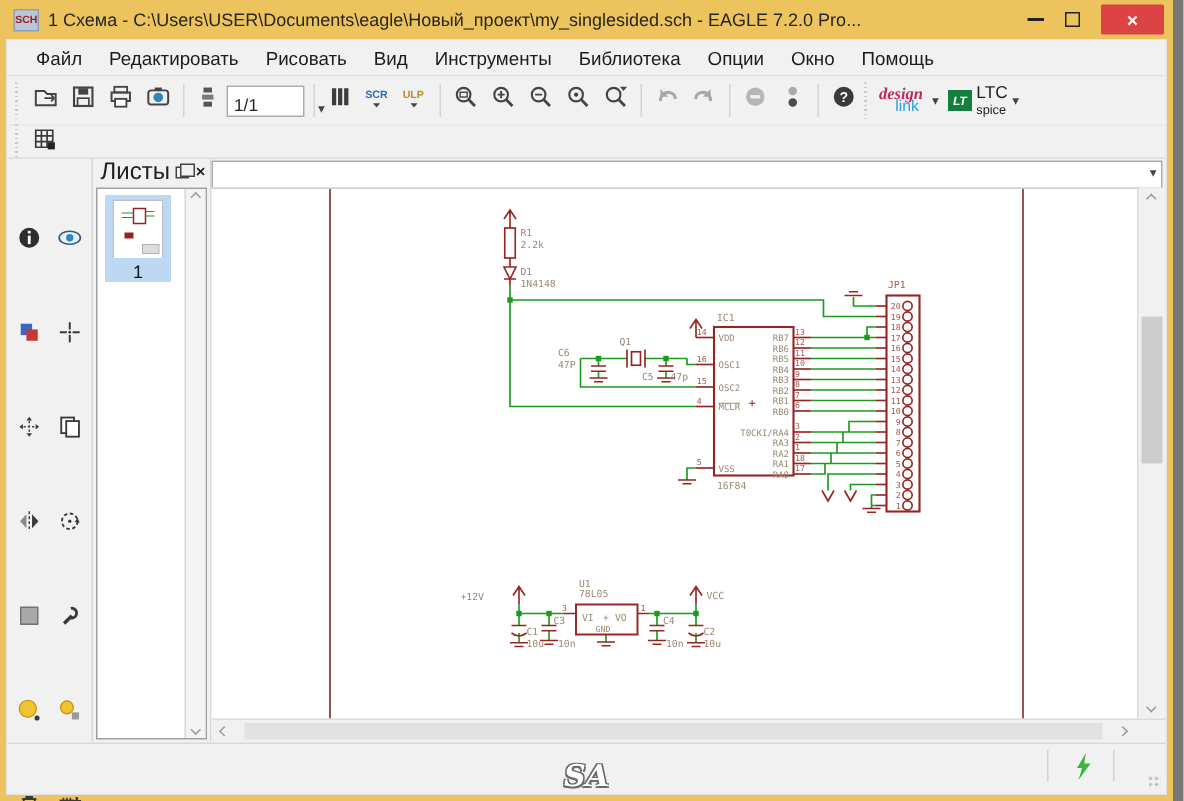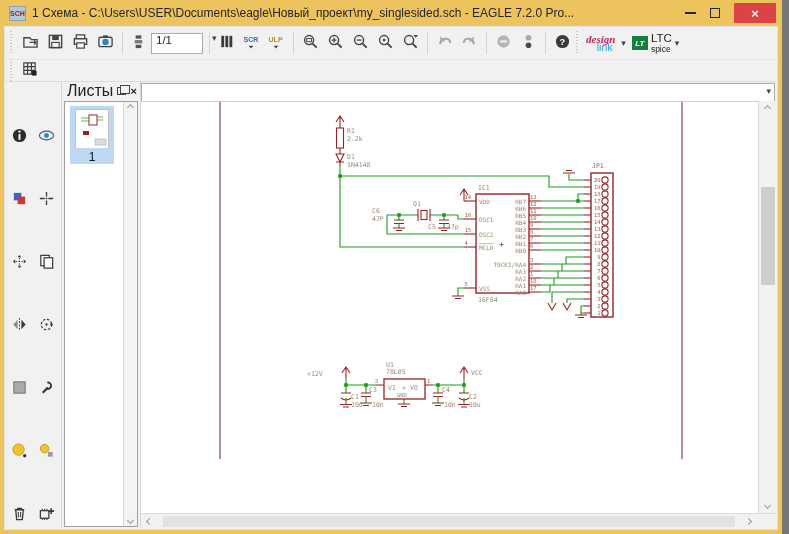--- a/index.html
+++ b/index.html
@@ -27,21 +27,21 @@
   .menu-item { font-size:12.5px; color:#1c1c1c; padding:0 9px; cursor:default; }
 
   .tb1 { height:33px; display:flex; align-items:center; background:#f1f1f1; padding-left:4px; border-bottom:1px solid #e8e8e8;}
   .tb2 { height:22px; display:flex; align-items:center; background:#f1f1f1; padding-left:4px; border-bottom:1px solid #dcdcdc;}
   .tbtn { width:25px; height:25px; display:flex; align-items:center; justify-content:center; border:1px solid transparent; }
   .tbtn.small { width:22px; height:20px; }
   .tb-sep { width:1px; height:22px; background:#d4d4d4; margin:0 4px; }
   .tb-handle { width:5px; height:24px; margin:0 3px 0 1px;
                background-image:repeating-linear-gradient(to bottom,#c9c9c9 0 1px,transparent 1px 3px);
                background-size:2px 100%; background-repeat:repeat-y; }
-  .combo { width:52px; height:21px; background:#fff; border:1px solid #ababab; display:flex; align-items:flex-start;
+  .combo { width:52px; height:21px; background:#fff; border:1px solid #ababab; display:flex; align-items:flex-end;
            padding:0 4px; font-size:11.5px; color:#222; margin:0 2px;gap:40px; }
   .combo .caret { margin-left:auto; }
   .caret { font-size:9px; color:#444; line-height:1; }
   .logo-dl { display:flex; align-items:center; margin:0 2px;text-align:center; }
   .dl-stack { line-height:1; }
   .dl1 { display:block; color:#c2255c; font-style:italic; font-weight:bold; font-size:11px; font-family:"Liberation Serif",serif; }
   .dl2 { display:block; color:#2a9fd8; font-size:10.5px; margin-left:8px; margin-top:-3px; }
   .ltc { display:flex; align-items:center; gap:3px; margin:0 4px; }
   .ltc-box { width:16px; height:14px; background:#15803d; color:#fff; font-size:8px; font-style:italic; font-weight:bold;
              display:flex; align-items:center; justify-content:center; }
@@ -111,20 +111,31 @@
     <div class="title-text">1 Схема - C:\Users\USER\Documents\eagle\Новый_проект\my_singlesided.sch - EAGLE 7.2.0 Pro...</div>
     <div class="winctrls">
       <div class="btn-min"></div>
       <div class="btn-max"></div>
       <div class="btn-close">×</div>
     </div>
   </div>
 
   <div class="app">
 
+    <div class="menubar">
+        <div class="menu-item">Файл</div>
+        <div class="menu-item">Редактировать</div>
+        <div class="menu-item">Рисовать</div>
+        <div class="menu-item">Вид</div>
+        <div class="menu-item">Инструменты</div>
+        <div class="menu-item">Библиотека</div>
+        <div class="menu-item">Опции</div>
+        <div class="menu-item">Окно</div>
+        <div class="menu-item">Помощь</div>
+      </div>
 
     <div class="tb1">
       <div class="tb-handle"></div>
       <div class="tbtn">
           <span><svg viewBox="0 0 18 18" width="17" height="17">
               <path d="M2 5h6l2 2h6v8H2z" fill="none" stroke="#444" stroke-width="1.4"></path>
               <path d="M8 10h7m0 0-2.2-2.2M15 10l-2.2 2.2" stroke="#444" fill="none" stroke-width="1.3"></path>
             </svg></span>
         </div>
       <div class="tbtn">
@@ -768,15 +779,26 @@
         </div>
 
         <div class="hscroll">
           <span class="chev left hs-l"></span>
           <div class="hthumb"></div>
           <span class="chev right hs-r"></span>
         </div>
       </div>
     </div>
 
+    <div class="statusbar">
+      <div class="watermark">SA</div>
+      <div class="st-sep" style="right:78px"></div>
+      <div class="bolt">
+        <svg width="13" height="18" viewBox="0 0 13 18">
+            <path d="M8 0 2 10h3.4L3 18l8-11H6.8z" fill="#3cb53c"></path>
+          </svg>
+      </div>
+      <div class="st-sep" style="right:34px"></div>
+      <div class="grip"></div>
+    </div>
 
   </div>
 </div>
 
 </body></html>

